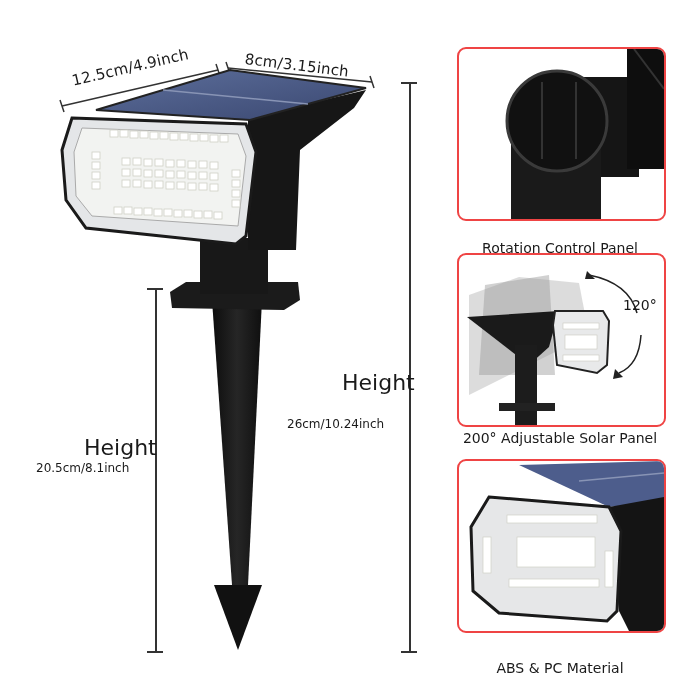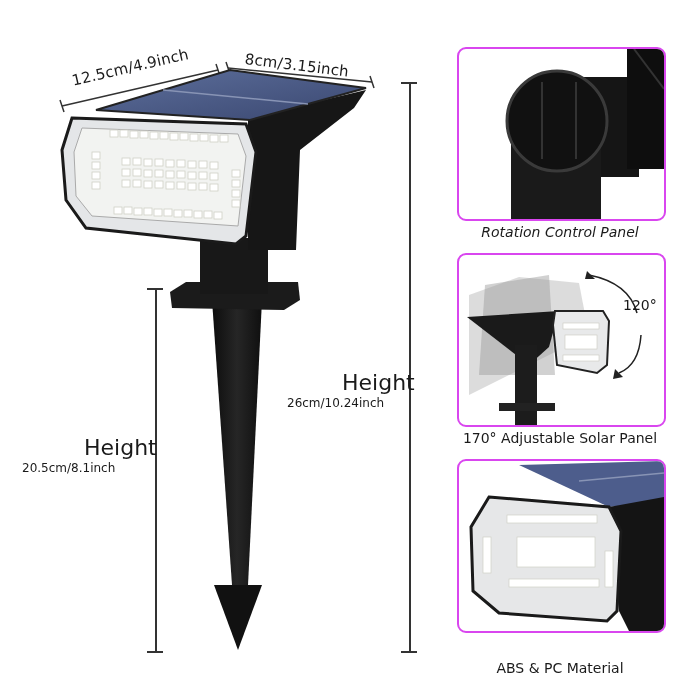--- a/index.html
+++ b/index.html
@@ -3,21 +3,21 @@
 <meta charset="utf-8">
 <style>
   html,body{margin:0;padding:0;background:#fff;}
   body{width:700px;height:700px;position:relative;overflow:hidden;font-family:"DejaVu Sans",sans-serif;color:#1a1a1a;}
   .abs{position:absolute;}
   .dimtxt{font-size:15px;font-weight:500;white-space:nowrap;letter-spacing:0.2px;}
   .label-h{font-size:22px;font-weight:500;}
   .label-s{font-size:12px;}
   .vline{position:absolute;width:1.5px;background:#333;}
   .tick{position:absolute;height:1.5px;width:16px;background:#333;}
-  .panel{position:absolute;left:457px;width:205px;border:2px solid #d946ef;border-radius:9px;overflow:hidden;background:#fff;}
+  .panel{position:absolute;left:457px;width:205px;border:2px solid #ef4444;border-radius:9px;overflow:hidden;background:#fff;}
   .cap{position:absolute;left:440px;width:240px;text-align:center;font-size:14px;font-weight:500;white-space:nowrap;}
 </style>
 </head>
 <body>
 
 <div class="abs dimtxt" style="left:70px;top:72px;transform:rotate(-13deg);transform-origin:left top;">12.5cm/4.9inch</div>
 <div class="abs dimtxt" style="left:246px;top:50px;transform:rotate(7deg);transform-origin:left top;">8cm/3.15inch</div>
 
 <svg class="abs" style="left:0;top:0;" width="700" height="700">
   <line x1="62" y1="106" x2="218" y2="70" stroke="#333" stroke-width="1.5"></line>
@@ -25,27 +25,27 @@
   <line x1="216" y1="64" x2="220" y2="76" stroke="#333" stroke-width="1.5"></line>
   <line x1="228" y1="68" x2="372" y2="82" stroke="#333" stroke-width="1.5"></line>
   <line x1="226" y1="62" x2="230" y2="74" stroke="#333" stroke-width="1.5"></line>
   <line x1="370" y1="76" x2="374" y2="88" stroke="#333" stroke-width="1.5"></line>
 </svg>
 
 <div class="vline" style="left:409px;top:82px;height:570px;"></div>
 <div class="tick" style="left:401px;top:82px;"></div>
 <div class="tick" style="left:401px;top:651px;"></div>
 <div class="abs label-h" style="left:342px;top:370px;">Height</div>
-<div class="abs label-s" style="left:287px;top:396px;">26cm/10.24inch</div>
+<div class="abs label-s" style="left:287px;top:417px;">26cm/10.24inch</div>
 
 <div class="vline" style="left:155px;top:288px;height:364px;"></div>
 <div class="tick" style="left:147px;top:288px;"></div>
 <div class="tick" style="left:147px;top:651px;"></div>
 <div class="abs label-h" style="left:84px;top:435px;">Height</div>
-<div class="abs label-s" style="left:22px;top:461px;">20.5cm/8.1inch</div>
+<div class="abs label-s" style="left:36px;top:461px;">20.5cm/8.1inch</div>
 
 <svg class="abs" style="left:0;top:0;" width="700" height="700">
   <defs>
     <linearGradient id="solarG" x1="0" y1="0" x2="1" y2="1">
       <stop offset="0" stop-color="#5d6f9c"></stop>
         <stop offset="1" stop-color="#3a4770"></stop>
     </linearGradient>
     <linearGradient id="bodyG" x1="0" y1="0" x2="1" y2="0">
       <stop offset="0" stop-color="#0d0d0d"></stop>
         <stop offset="0.5" stop-color="#262626"></stop>
@@ -142,21 +142,21 @@
   <svg width="205" height="170">
     <rect x="80" y="28" width="100" height="100" fill="#151515"></rect>
     <path d="M168 0 L205 0 L205 120 L168 120 Z" fill="#0e0e0e"></path>
     <path d="M175 0 L205 40" stroke="#333" stroke-width="2"></path>
     <rect x="52" y="90" width="90" height="82" fill="#1a1a1a"></rect>
     <circle cx="98" cy="72" r="50" fill="#111" stroke="#3a3a3a" stroke-width="3"></circle>
     <line x1="83" y1="33" x2="83" y2="110" stroke="#333" stroke-width="2"></line>
     <line x1="117" y1="33" x2="117" y2="110" stroke="#333" stroke-width="2"></line>
   </svg>
 </div>
-<div class="cap" style="top:224px;font-style:italic;">Rotation Control Panel</div>
+<div class="cap" style="top:240px;">Rotation Control Panel</div>
 
 <div class="panel" style="top:253px;height:170px;">
   <svg width="205" height="170">
     <polygon points="10,40 60,22 120,28 130,80 10,140" fill="#bfbfbf" opacity="0.55"></polygon>
     <polygon points="26,30 90,20 96,120 20,120" fill="#9a9a9a" opacity="0.45"></polygon>
     <polygon points="8,62 100,56 90,92 70,110" fill="#1a1a1a"></polygon>
     <rect x="56" y="90" width="22" height="80" fill="#1c1c1c"></rect>
     <rect x="40" y="148" width="56" height="8" fill="#222"></rect>
     <polygon points="96,56 144,56 150,66 148,110 138,118 98,110 94,70" fill="#e8e9ea" stroke="#222" stroke-width="2"></polygon>
     <g fill="#fff" stroke="#c9c9c0" stroke-width="0.6">
@@ -164,21 +164,21 @@
       <rect x="106" y="80" width="32" height="14"></rect>
       <rect x="104" y="100" width="36" height="6"></rect>
     </g>
     <path d="M130 20 Q170 28 178 58" fill="none" stroke="#222" stroke-width="1.5"></path>
     <polygon points="128,16 136,24 126,24" fill="#222"></polygon>
     <path d="M182 80 Q180 110 160 118" fill="none" stroke="#222" stroke-width="1.5"></path>
     <polygon points="156,114 164,122 154,124" fill="#222"></polygon>
   </svg>
   <div class="abs" style="left:164px;top:42px;font-size:14px;font-weight:500;">120°</div>
 </div>
-<div class="cap" style="top:430px;">170° Adjustable Solar Panel</div>
+<div class="cap" style="top:430px;">200° Adjustable Solar Panel</div>
 
 <div class="panel" style="top:459px;height:170px;">
   <svg width="205" height="170">
     <polygon points="60,4 205,0 205,40 150,46" fill="#4d5d8c"></polygon>
     <line x1="120" y1="20" x2="205" y2="12" stroke="#8894b5" stroke-width="1.5"></line>
     <polygon points="150,46 205,36 205,170 170,170 160,150" fill="#141414"></polygon>
     <polygon points="30,36 150,46 162,70 158,150 148,160 40,152 14,130 12,66" fill="#e6e7e8" stroke="#1a1a1a" stroke-width="3"></polygon>
     <g fill="#fff" stroke="#cfd0c6" stroke-width="0.7">
       <rect x="48" y="54" width="90" height="8"></rect>
       <rect x="58" y="76" width="78" height="30"></rect>

